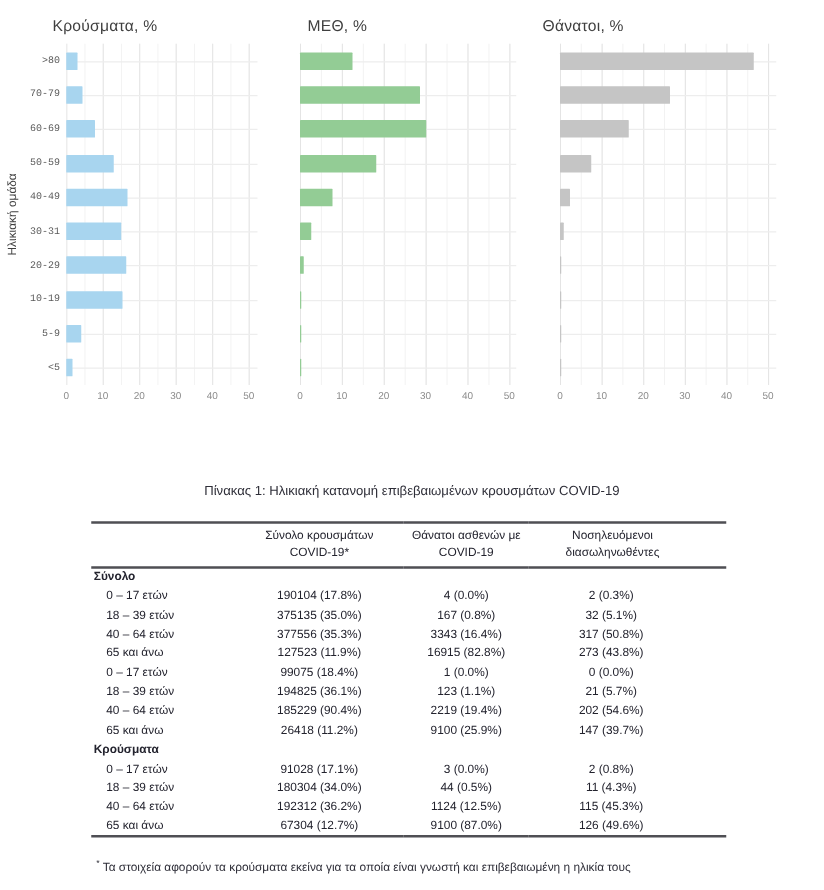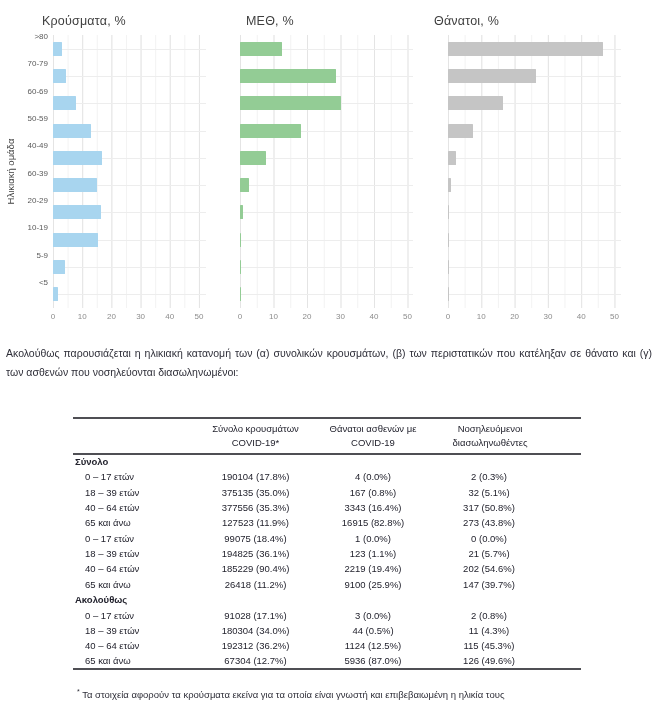--- a/index.html
+++ b/index.html
@@ -26,21 +26,21 @@
   .crow { position:relative; display:flex; align-items:center; }
   .crow::before { content:""; position:absolute; left:0; right:0; top:50%; height:1px; background:#ededed; }
   .bar { position:relative; height:14px; border-radius:0.5px; }
 
   .xticks { position:absolute; top:312px; height:12px; }
   #xticks-0 { left:53px;  width:153px; }
   #xticks-1 { left:240px; width:173px; }
   #xticks-2 { left:448px; width:173px; }
   .xticks span { position:absolute; transform:translateX(-50%); font-size:8px; color:#8c8c8c; }
 
-  .yticks { position:absolute; left:4px; top:23px; width:44px; height:273px; }
+  .yticks { position:absolute; left:4px; top:35px; width:44px; height:273px;font-family:Liberation Mono, monospace; }
   .yticks div { height:27.3px; display:flex; align-items:center; justify-content:flex-end; font-size:8px; color:#5a5a5a; }
 
   .ylab {
     position:absolute; left:-60px; top:166px; width:140px; text-align:center;
     transform:rotate(-90deg); font-size:9.5px; color:#3f3f3f;
   }
 
   
   .intro {
     position:absolute; top:344px; left:6px; width:646px;
@@ -72,21 +72,21 @@
 <div class="page">
 
   <section>
     <div class="ylab">Ηλικιακή ομάδα</div>
     <div class="yticks">
         <div>&gt;80</div>
         <div>70-79</div>
         <div>60-69</div>
         <div>50-59</div>
         <div>40-49</div>
-        <div>60-39</div>
+        <div>30-31</div>
         <div>20-29</div>
         <div>10-19</div>
         <div>5-9</div>
         <div>&lt;5</div>
       </div>
 
     <div class="chart-title" id="title-0">Κρούσματα, %</div>
     <div class="chart-title" id="title-1">ΜΕΘ, %</div>
     <div class="chart-title" id="title-2">Θάνατοι, %</div>
 
@@ -206,22 +206,22 @@
     <div class="xticks" id="xticks-2">
         <span style="left: 0px;">0</span>
         <span style="left: 33.3px;">10</span>
         <span style="left: 66.6px;">20</span>
         <span style="left: 99.9px;">30</span>
         <span style="left: 133.2px;">40</span>
         <span style="left: 166.5px;">50</span>
       </div>
   </section>
 
-  <p class="intro">Ακολούθως παρουσιάζεται η ηλικιακή κατανομή των (α) συνολικών κρουσμάτων, (β) των περιστατικών που κατέληξαν σε θάνατο και (γ) των ασθενών που νοσηλεύονται διασωληνωμένοι:</p>
-
+
+  <div class="caption">Πίνακας 1: Ηλικιακή κατανομή επιβεβαιωμένων κρουσμάτων COVID-19</div>
 
   <div class="tablebox">
     <table>
       <colgroup>
           <col class="c1">
           <col class="c2">
           <col class="c3">
           <col class="c4">
         </colgroup>
       <thead>
@@ -278,21 +278,21 @@
             <td class="num">2219 (19.4%)</td>
             <td class="num last">202 (54.6%)</td>
           </tr>
           <tr>
             <td class="age">65 και άνω</td>
             <td class="num">26418 (11.2%)</td>
             <td class="num">9100 (25.9%)</td>
             <td class="num last">147 (39.7%)</td>
           </tr>
           <tr>
-            <td colspan="4" class="section">Ακολούθως</td>
+            <td colspan="4" class="section">Κρούσματα</td>
           </tr>
           <tr>
             <td class="age">0 – 17 ετών</td>
             <td class="num">91028 (17.1%)</td>
             <td class="num">3 (0.0%)</td>
             <td class="num last">2 (0.8%)</td>
           </tr>
           <tr>
             <td class="age">18 – 39 ετών</td>
             <td class="num">180304 (34.0%)</td>
@@ -301,21 +301,21 @@
           </tr>
           <tr>
             <td class="age">40 – 64 ετών</td>
             <td class="num">192312 (36.2%)</td>
             <td class="num">1124 (12.5%)</td>
             <td class="num last">115 (45.3%)</td>
           </tr>
           <tr>
             <td class="age">65 και άνω</td>
             <td class="num">67304 (12.7%)</td>
-            <td class="num">5936 (87.0%)</td>
+            <td class="num">9100 (87.0%)</td>
             <td class="num last">126 (49.6%)</td>
           </tr>
         </tbody>
     </table>
   </div>
 
   <div class="footnote"><sup>*</sup> <span>Τα στοιχεία αφορούν τα κρούσματα εκείνα για τα οποία είναι γνωστή και επιβεβαιωμένη η ηλικία τους</span></div>
 
 </div>
 

